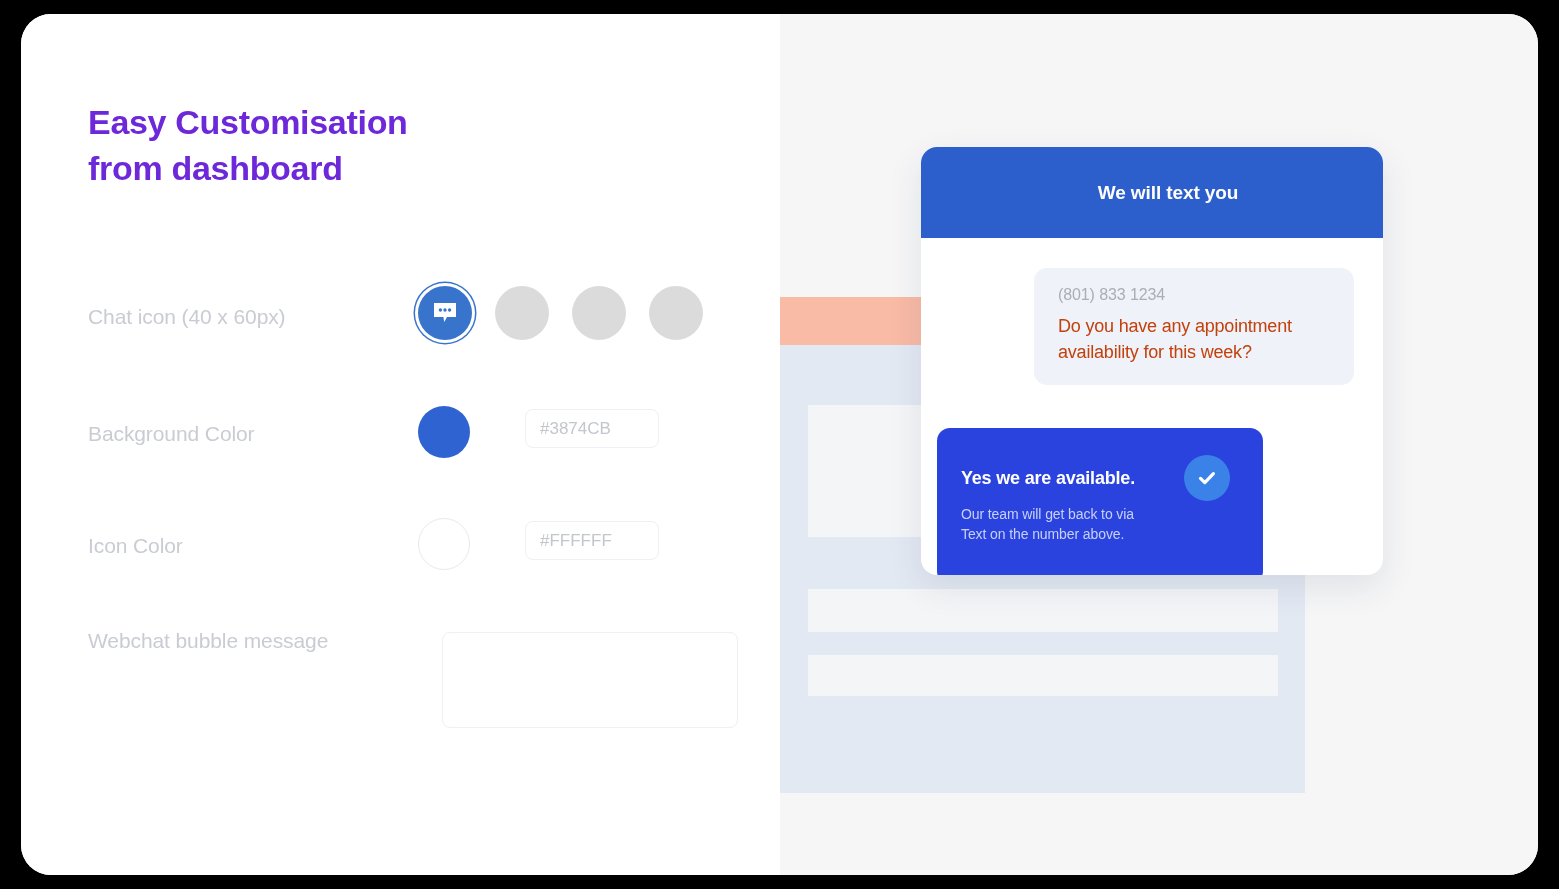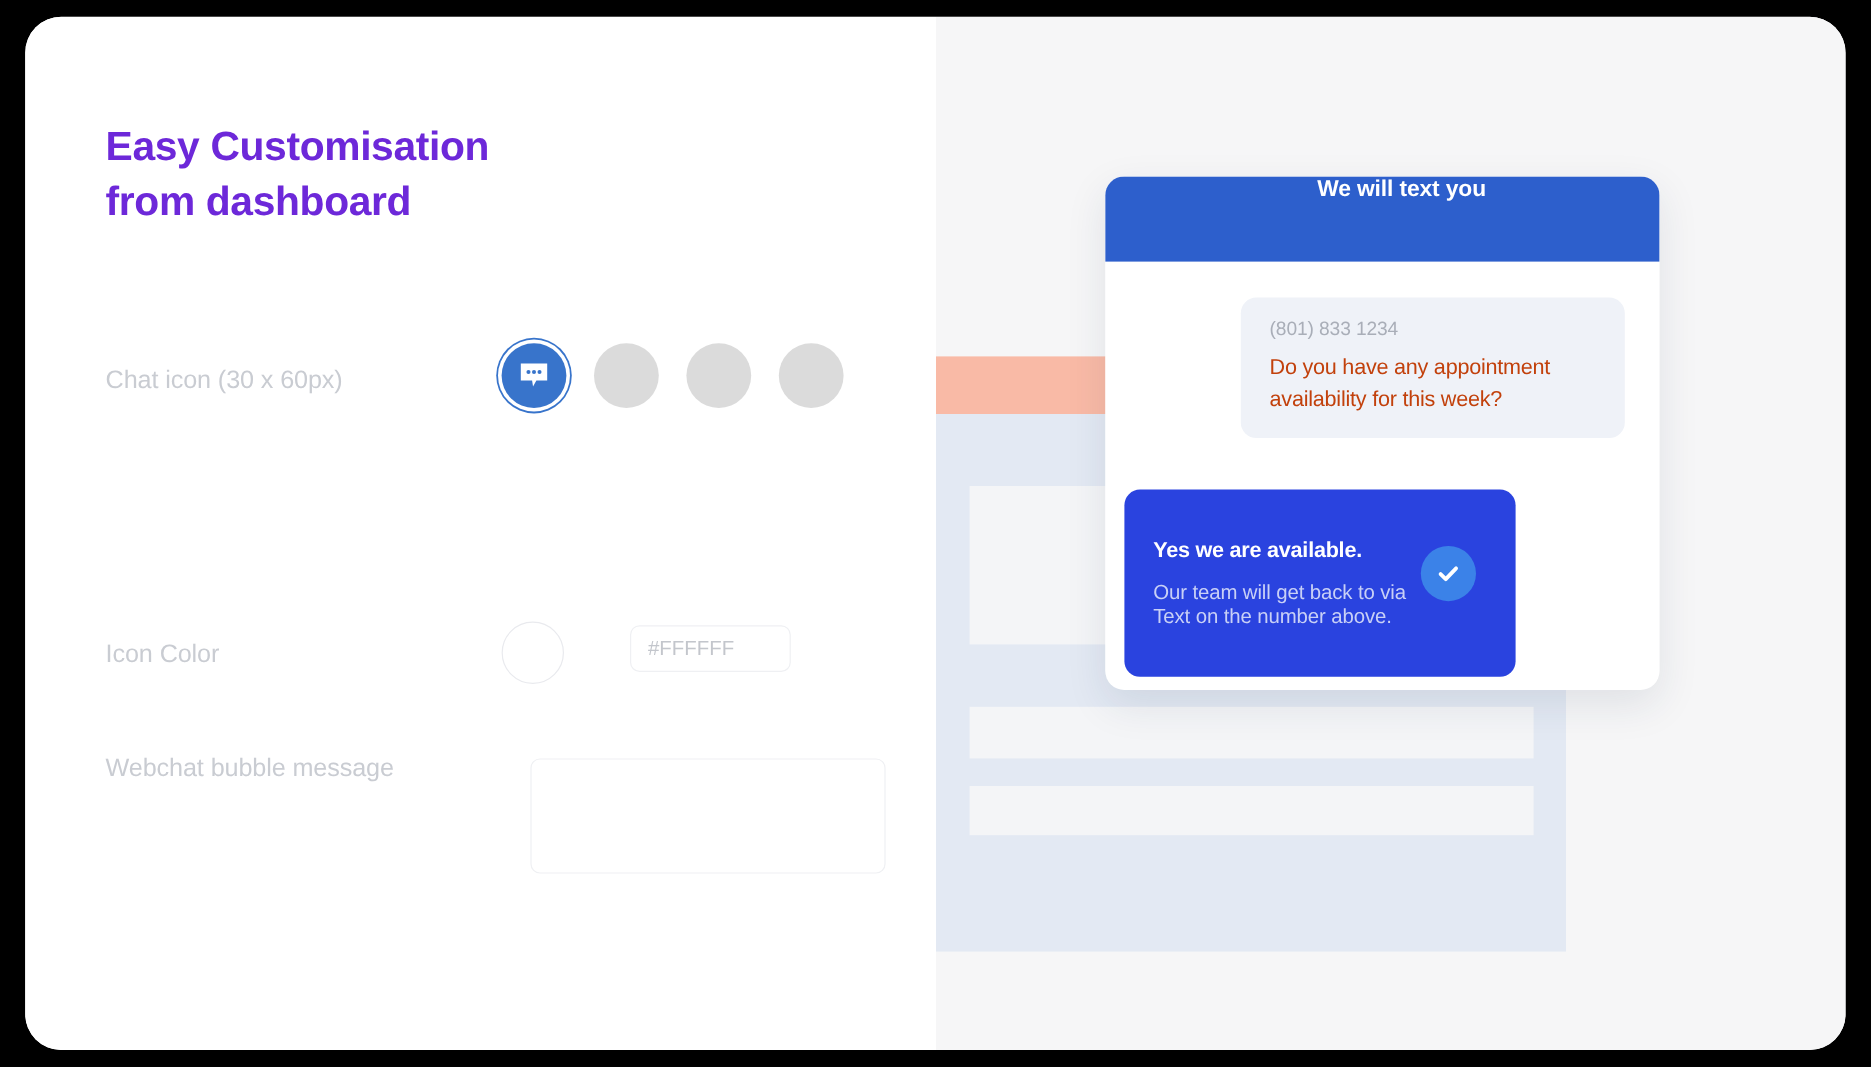--- a/index.html
+++ b/index.html
@@ -206,24 +206,24 @@
     left: 141px;
     top: 133px;
     width: 462px;
     height: 428px;
     background: #ffffff;
     border-radius: 16px;
     box-shadow: 0 12px 34px rgba(31, 45, 80, 0.10);
     overflow: hidden;
   }
   .chat-header {
-    height: 71px;
+    height: 91px;
     background: #2D5FCC;
     display: flex;
-    align-items: flex-start;
+    align-items: center;
     justify-content: center;
     padding-left: 32px;
   }
   .chat-header-title {
     color: #ffffff;
     font-size: 19px;
     font-weight: 700;
     letter-spacing: -0.1px;
   }
   .chat-body {
@@ -269,21 +269,21 @@
     justify-content: center;
   }
   .msg-out-title {
     font-size: 18px;
     font-weight: 700;
     color: #ffffff;
     letter-spacing: -0.2px;
     margin-bottom: 15px;
   }
   .msg-out-sub {
-    font-size: 17px;
+    font-size: 14px;
     color: #C8D0F6;
     line-height: 20px;
     letter-spacing: -0.1px;
     white-space: pre-line;
   }
 
   .check-badge {
     position: absolute;
     left: 1163px;
     top: 441px;
@@ -304,39 +304,44 @@
   <div class="card">
 
     <div class="settings-panel">
 
       <div class="page-title">Easy Customisation
 from dashboard</div>
 
       <div class="form-rows">
 
         <div class="form-row row-icon">
-          <div class="row-label">Chat icon (30 x 60px)</div>
+          <div class="row-label">Chat icon (40 x 60px)</div>
 
           <div class="icon-choices">
             <div class="icon-choice selected">
               <span>
                 <svg width="26" height="24" viewBox="0 0 26 24" aria-hidden="true">
                   <path d="M2 2 H24 V16 H15 L12.2 21 L11.4 16 H2 Z" fill="#ffffff"></path>
                   <circle cx="8.4" cy="9" r="1.7" fill="#3874CB"></circle>
                   <circle cx="13" cy="9" r="1.7" fill="#3874CB"></circle>
                   <circle cx="17.6" cy="9" r="1.7" fill="#3874CB"></circle>
                 </svg>
               </span>
             </div>
             <div class="icon-choice"></div>
             <div class="icon-choice"></div>
             <div class="icon-choice"></div>
           </div>
         </div>
 
+        <div class="form-row row-bg">
+          <div class="row-label">Background Color</div>
+          <div class="swatch blue"></div>
+          <input class="hex-input" type="text" readonly="" placeholder="#3874CB" style="">
+        </div>
 
         <div class="form-row row-iconcolor">
           <div class="row-label">Icon Color</div>
           <div class="swatch white"></div>
           <input class="hex-input" type="text" readonly="" placeholder="#FFFFFF" style="">
         </div>
 
         <div class="form-row row-message">
           <div class="row-label">Webchat bubble message</div>
           <textarea class="message-box" placeholder="" style=""></textarea>

